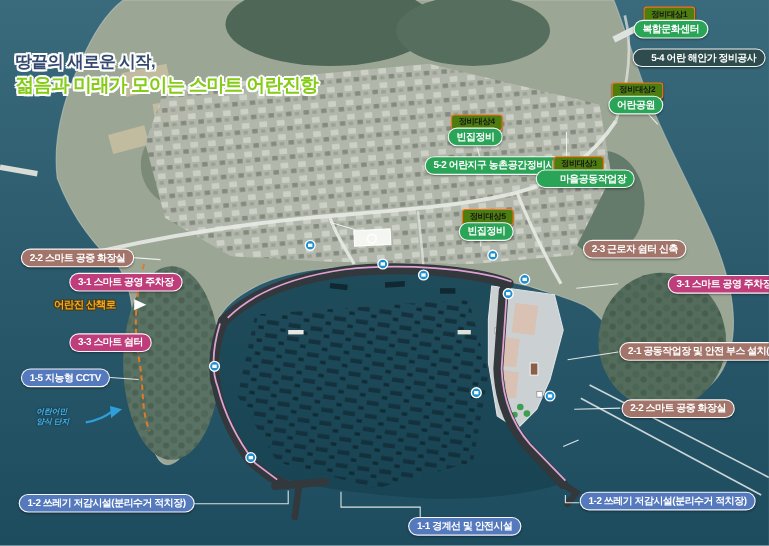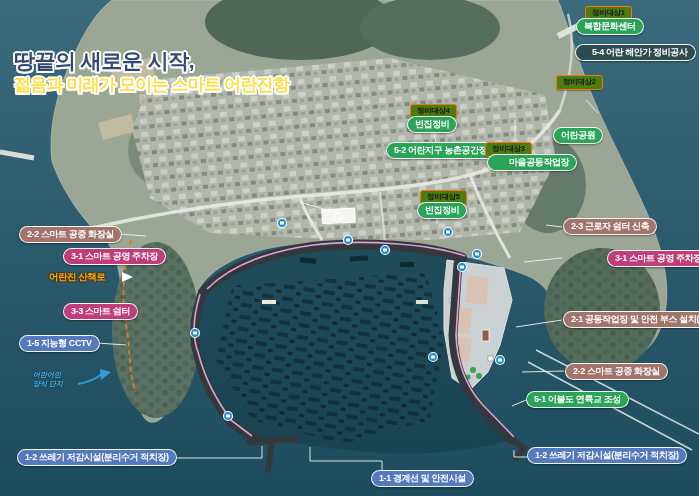--- a/index.html
+++ b/index.html
@@ -2,23 +2,23 @@
 <html><head>
 <meta charset="utf-8">
 <style>
   html,body{margin:0;padding:0;}
   body{font-family:"Liberation Sans", sans-serif;}
   .stage{position:relative;width:699px;height:496px;overflow:hidden;background:#2a5766;}
   .stage svg{position:absolute;left:0;top:0;}
 
   
   .title{position:absolute;left:14px;top:48px;line-height:1.25;white-space:nowrap;}
-  .title .t1{font-size:21px;font-weight:800;color:#33496f;letter-spacing:-0.5px;
+  .title .t1{font-size:15px;font-weight:800;color:#33496f;letter-spacing:-0.5px;
     text-shadow:-1.5px -1.5px 0 #fff,1.5px -1.5px 0 #fff,-1.5px 1.5px 0 #fff,1.5px 1.5px 0 #fff,0 -1.8px 0 #fff,0 1.8px 0 #fff,-1.8px 0 0 #fff,1.8px 0 0 #fff;}
-  .title .t2{font-size:17px;font-weight:800;color:#fde047;letter-spacing:-0.8px;
+  .title .t2{font-size:17px;font-weight:800;color:#84cc16;letter-spacing:-0.8px;
     text-shadow:-1.5px -1.5px 0 #fff,1.5px -1.5px 0 #fff,-1.5px 1.5px 0 #fff,1.5px 1.5px 0 #fff,0 -1.8px 0 #fff,0 1.8px 0 #fff,-1.8px 0 0 #fff,1.8px 0 0 #fff;}
 
   
   .lbl{position:absolute;padding:2px 7px 3px;border:1.4px solid rgba(255,255,255,.95);
     border-radius:9px;color:#fff;font-size:9px;font-weight:700;white-space:nowrap;
     line-height:1.15;letter-spacing:-0.4px;box-shadow:0 1px 2px rgba(0,0,0,.4);}
   .green{background:#2aa457;}
   .magenta{background:#bf3d7b;margin-left:44px;}
   .brown{background:#a3756a;}
   .blue{background:#5479bd;}
@@ -210,39 +210,38 @@
     <div class="t1">땅끝의 새로운 시작,</div>
     <div class="t2">젊음과 미래가 모이는 스마트 어란진항</div>
   </div>
 
   <div class="tag" style="left:585px;top:6px;">정비대상1</div>
   <div class="lbl green" style="left:576px;top:18px;">복합문화센터</div>
 
   <div class="lbl dark" style="left:575px;top:44px;padding-left:16px;">5-4 어란 해안가 정비공사</div>
 
   <div class="tag" style="left:556px;top:75px;">정비대상2</div>
-  <div class="lbl green" style="left:553px;top:87px;margin-top:40px;">어란공원</div>
+  <div class="lbl green" style="left:553px;top:87px;">어란공원</div>
 
   <div class="tag" style="left:410px;top:104px;">정비대상4</div>
   <div class="lbl green" style="left:407px;top:116px;">빈집정비</div>
 
   <div class="lbl green" style="left:386px;top:142px;">5-2 어란지구 농촌공간정비사업</div>
 
-  <div class="tag" style="left:485px;top:142px;">정비대상3</div>
+  <div class="tag" style="left:503px;top:142px;font-family:Liberation Serif, serif;">정비대상3</div>
   <div class="lbl green" style="left:487px;top:154px;padding-left:21px;">마을공동작업장</div>
 
 
   <div class="tag" style="left:420px;top:190px;">정비대상5</div>
   <div class="lbl green" style="left:417px;top:202px;">빈집정비</div>
 
-  <div class="lbl brown" style="left:563px;top:218px;">2-3 근로자 쉼터 신축</div>
+  <div class="lbl brown" style="left:530px;top:218px;">2-3 근로자 쉼터 신축</div>
   <div class="lbl magenta" style="left:563px;top:250px;">3-1 스마트 공영 주차장</div>
   <div class="lbl brown" style="left:563px;top:311px;">2-1 공동작업장 및 안전 부스 설치(강화)</div>
   <div class="lbl brown" style="left:565px;top:363px;">2-2 스마트 공중 화장실</div>
-  <div class="lbl green" style="left:526px;top:391px;">5-1 어불도 연륙교 조성</div>
 
   <div class="lbl brown" style="left:19px;top:226px;">2-2 스마트 공중 화장실</div>
   <div class="lbl magenta" style="left:19px;top:248px;">3-1 스마트 공영 주차장</div>
   <div class="trail-txt" style="left:49px;top:271px;">어란진 산책로</div>
   <div class="lbl magenta" style="left:19px;top:303px;">3-3 스마트 쉼터</div>
   <div class="lbl blue" style="left:19px;top:335px;">1-5 지능형 CCTV</div>
 
   <div class="note-txt" style="left:33px;top:371px;">
     <span>어란어민</span><br>
     <span>양식 단지</span>

